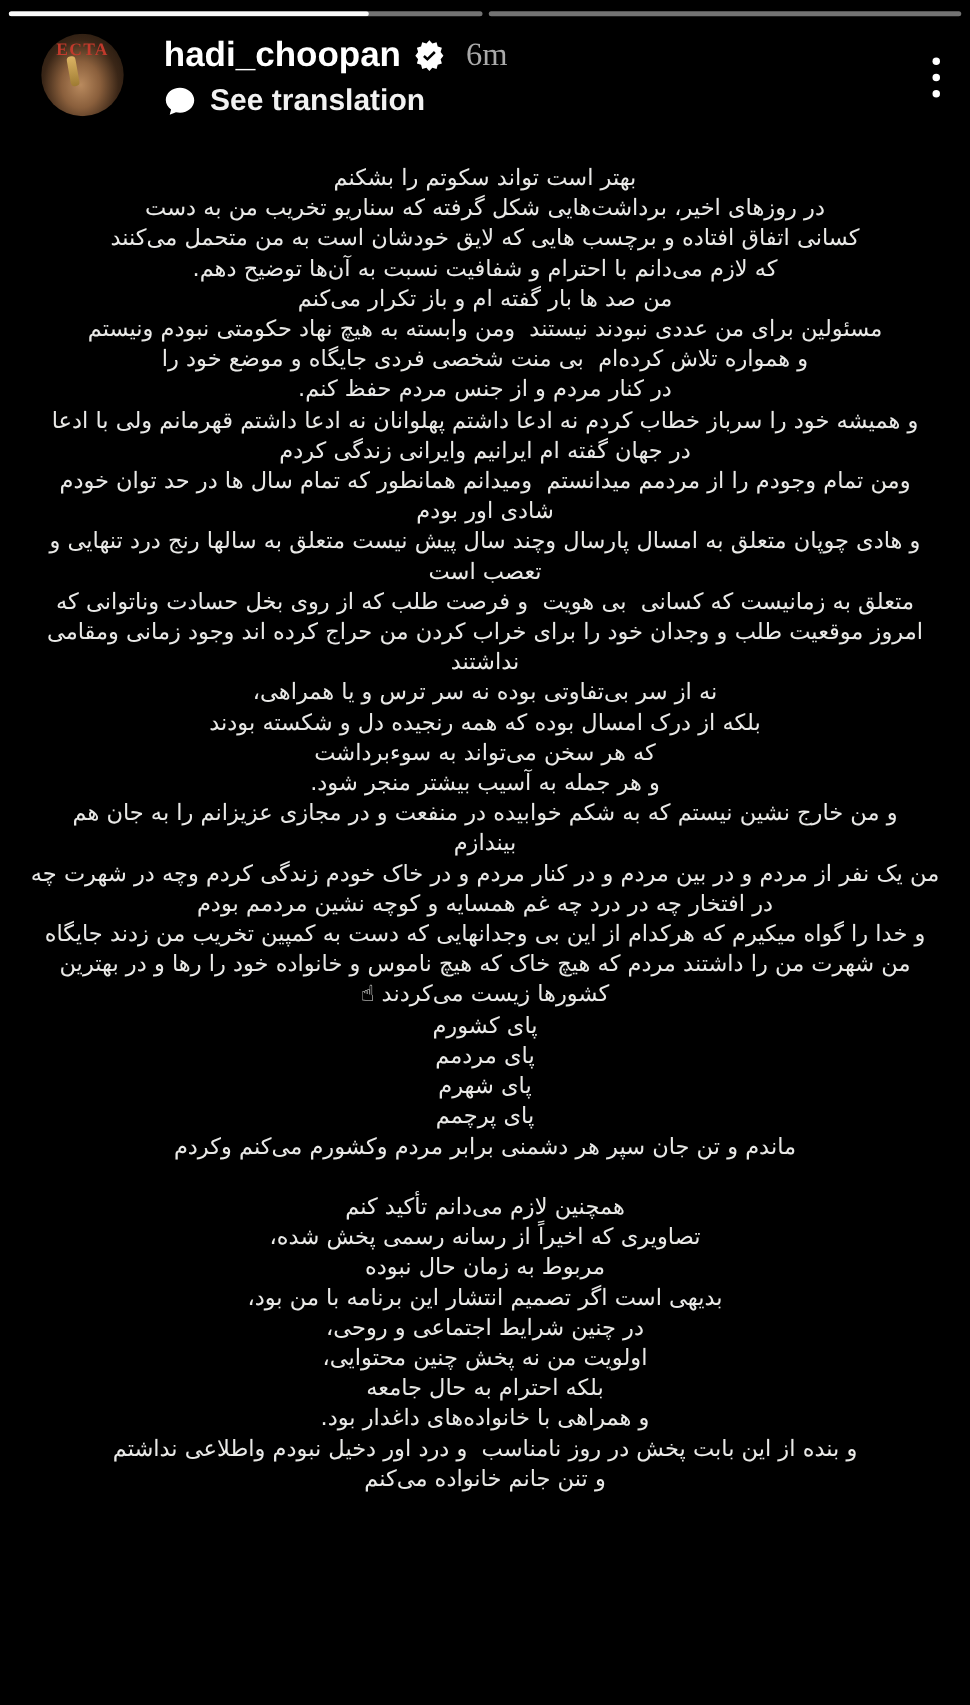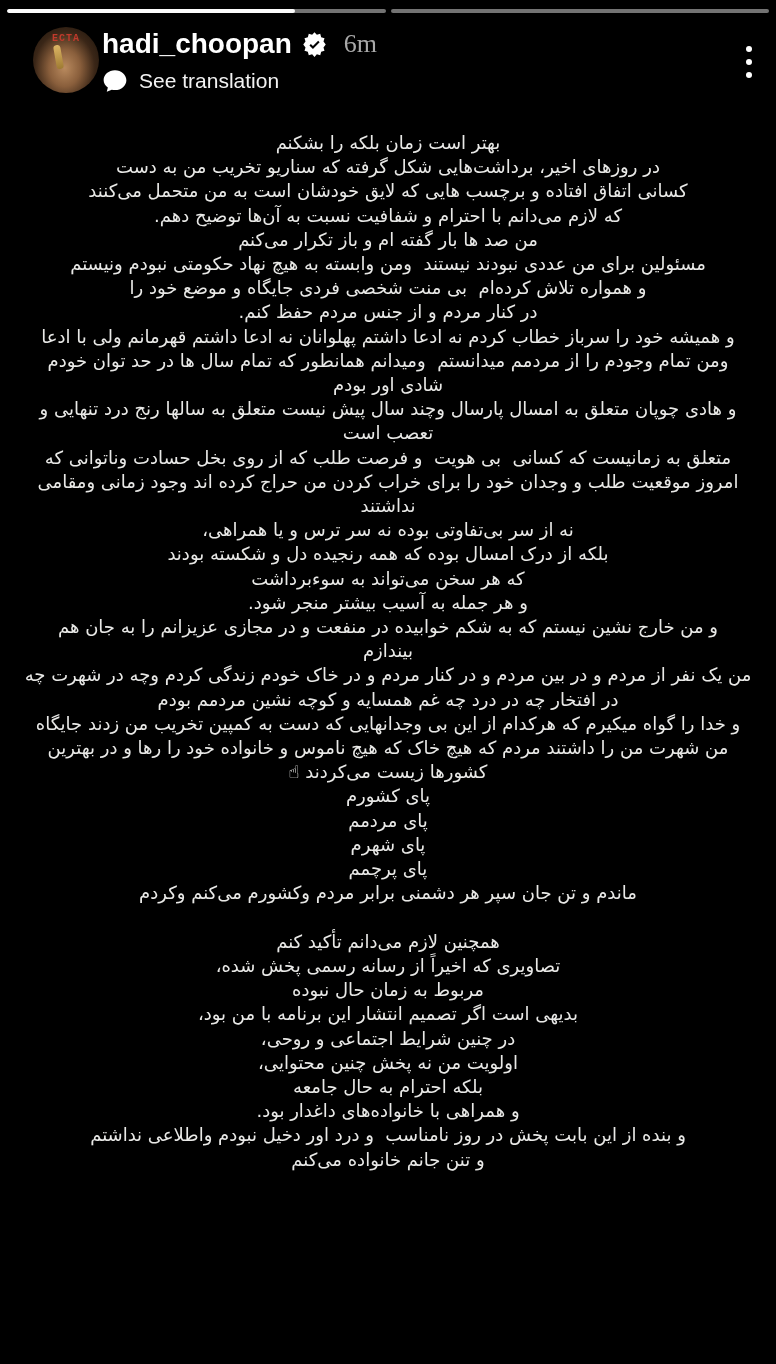--- a/index.html
+++ b/index.html
@@ -30,41 +30,42 @@
     background-image:radial-gradient(ellipse at 48% 62%, #b98a5e 0%, #8a5f3c 32%, #3a2617 62%, #140e08 100%);
     cursor:pointer;
   }
   .avatar::after{
     content:'';position:absolute;left:22px;top:18px;width:7px;height:24px;
     background:linear-gradient(#e8c06a,#9c7a2e);border-radius:3px;transform:rotate(-10deg);
     opacity:.9;
   }
   .avatar-text{
     position:absolute;top:6px;left:50%;transform:translateX(-50%);
-    color:#c13a2c;font-size:10px;font-weight:bold;letter-spacing:1px;
-    font-family:Liberation Mono, monospace;
+    color:#c13a2c;font-size:14px;font-weight:bold;letter-spacing:1px;
+    font-family:Liberation Serif, serif;
   }
-  .header-main{margin-left:3px;padding-top:1px;min-width:0;}
+  .header-main{margin-left:32px;padding-top:1px;min-width:0;}
   .row1{display:flex;align-items:center;}
   .username{
     color:#fff;font-size:28px;font-weight:700;line-height:32px;
     font-family:"Liberation Sans",sans-serif;cursor:pointer;
   }
   .badge{margin-left:9px;display:flex;align-items:center;}
   .badge svg{width:27px;height:27px;display:block;}
   .timestamp{
     margin-left:16px;color:#a9a9a9;font-size:26px;
     font-family:Liberation Serif, serif;
   }
   .row2{display:flex;align-items:center;margin-top:7px;cursor:pointer;}
   .bubble{display:flex;align-items:center;}
   .bubble svg{width:26px;height:26px;display:block;}
   .see-translation-label{
-    margin-left:11px;color:#f2f2f2;font-size:21px;line-height:27px;
+    margin-left:11px;color:#f2f2f2;font-size:24px;line-height:27px;
     font-family:"Liberation Sans",sans-serif;
+    font-weight:bold;
   }
 
   
   .menu{
     position:absolute;top:40px;right:18px;
     display:flex;flex-direction:column;gap:7px;padding:6px;cursor:pointer;
   }
   .menu i{width:6px;height:6px;border-radius:50%;background:#fff;display:block;}
 
   
@@ -116,29 +117,30 @@
     </div>
   </div>
 
   <div class="menu">
     <i></i>
     <i></i>
     <i></i>
   </div>
 
   <div class="body-text">
-      <div class="text-line">بهتر است زمان بلکه را بشکنم</div>
+      <div class="text-line">بهتر است تواند سکوتم را بشکنم</div>
       <div class="text-line">در روزهای اخیر، برداشت‌هایی شکل گرفته که سناریو تخریب من به دست</div>
       <div class="text-line">کسانی اتفاق افتاده و برچسب هایی که لایق خودشان است به من متحمل می‌کنند</div>
       <div class="text-line">که لازم می‌دانم با احترام و شفافیت نسبت به آن‌ها توضیح دهم.</div>
       <div class="text-line">من صد ها بار گفته ام و باز تکرار می‌کنم</div>
       <div class="text-line">مسئولین برای من عددی نبودند نیستند  ومن وابسته به هیچ نهاد حکومتی نبودم ونیستم</div>
       <div class="text-line">و همواره تلاش کرده‌ام  بی منت شخصی فردی جایگاه و موضع خود را</div>
       <div class="text-line">در کنار مردم و از جنس مردم حفظ کنم.</div>
       <div class="text-line">و همیشه خود را سرباز خطاب کردم نه ادعا داشتم پهلوانان نه ادعا داشتم قهرمانم ولی با ادعا</div>
+      <div class="text-line">در جهان گفته ام ایرانیم وایرانی زندگی کردم</div>
       <div class="text-line">ومن تمام وجودم را از مردمم میدانستم  ومیدانم همانطور که تمام سال ها در حد توان خودم</div>
       <div class="text-line">شادی اور بودم</div>
       <div class="text-line">و هادی چوپان متعلق به امسال پارسال وچند سال پیش نیست متعلق به سالها رنج درد تنهایی و</div>
       <div class="text-line">تعصب است</div>
       <div class="text-line">متعلق به زمانیست که کسانی  بی هویت  و فرصت طلب که از روی بخل حسادت وناتوانی که</div>
       <div class="text-line">امروز موقعیت طلب و وجدان خود را برای خراب کردن من حراج کرده اند وجود زمانی ومقامی</div>
       <div class="text-line">نداشتند</div>
       <div class="text-line">نه از سر بی‌تفاوتی بوده نه سر ترس و یا همراهی،</div>
       <div class="text-line">بلکه از درک امسال بوده که همه رنجیده دل و شکسته بودند</div>
       <div class="text-line">که هر سخن می‌تواند به سوءبرداشت</div>

